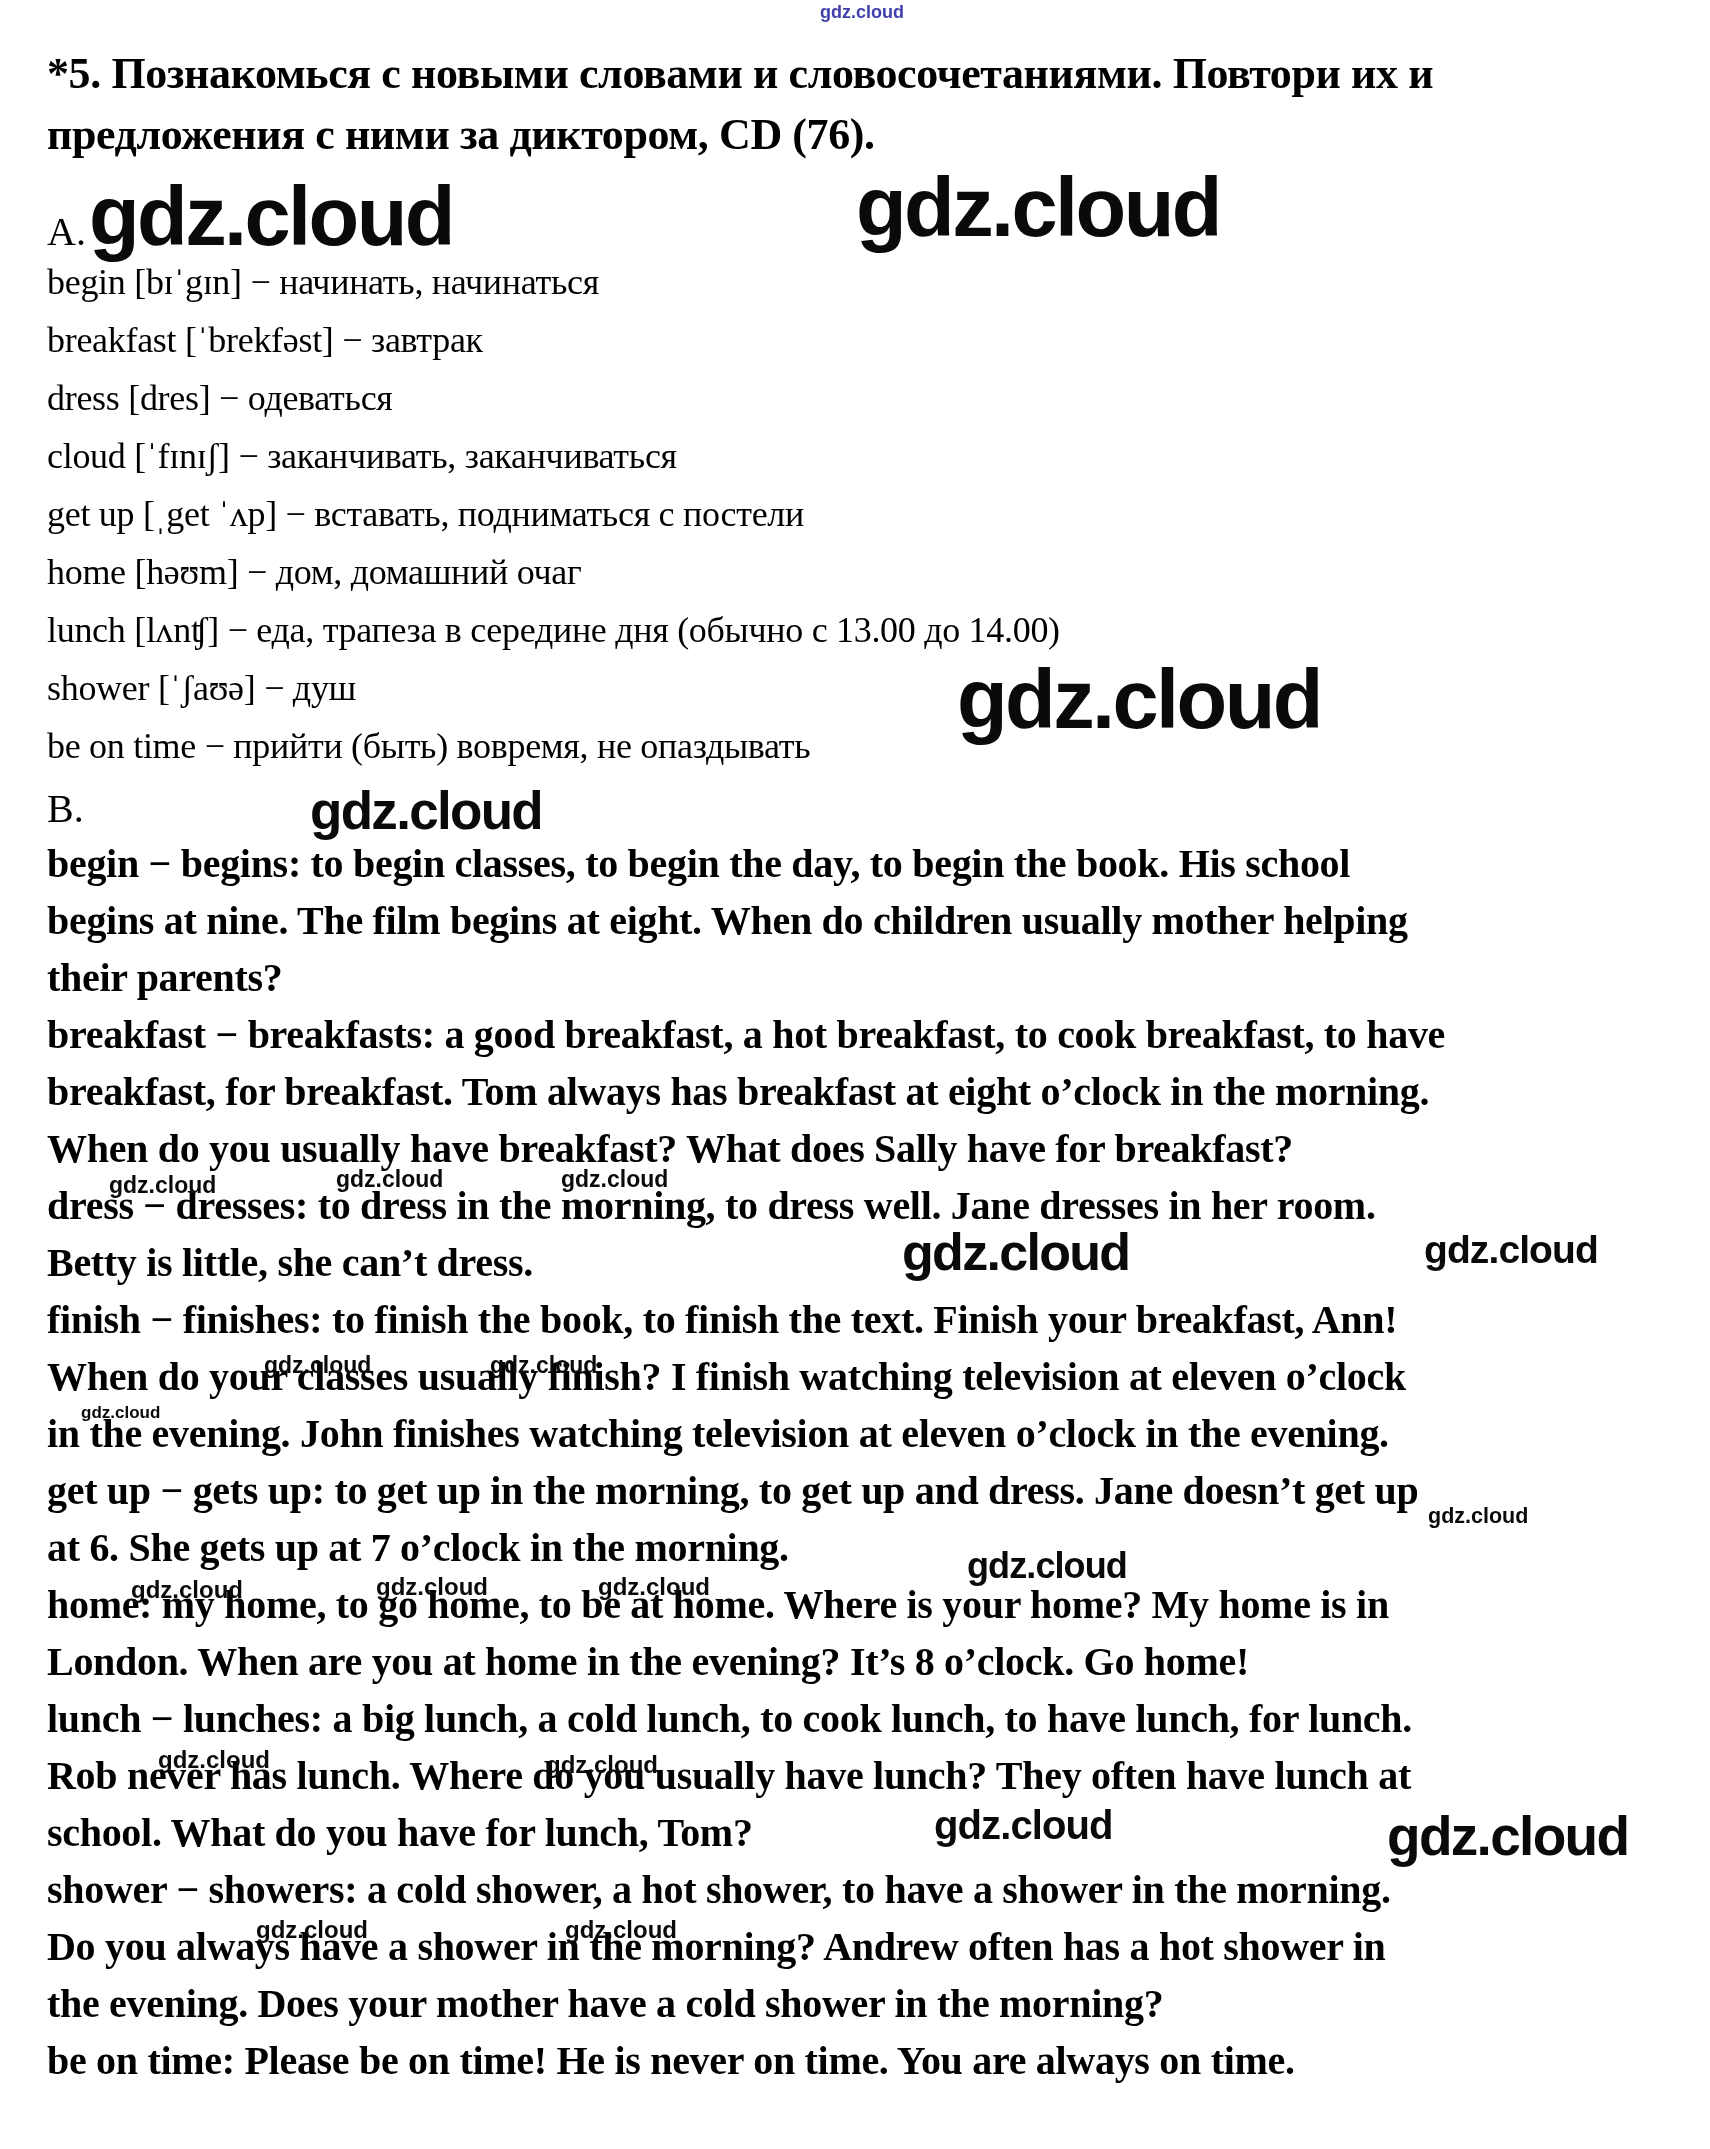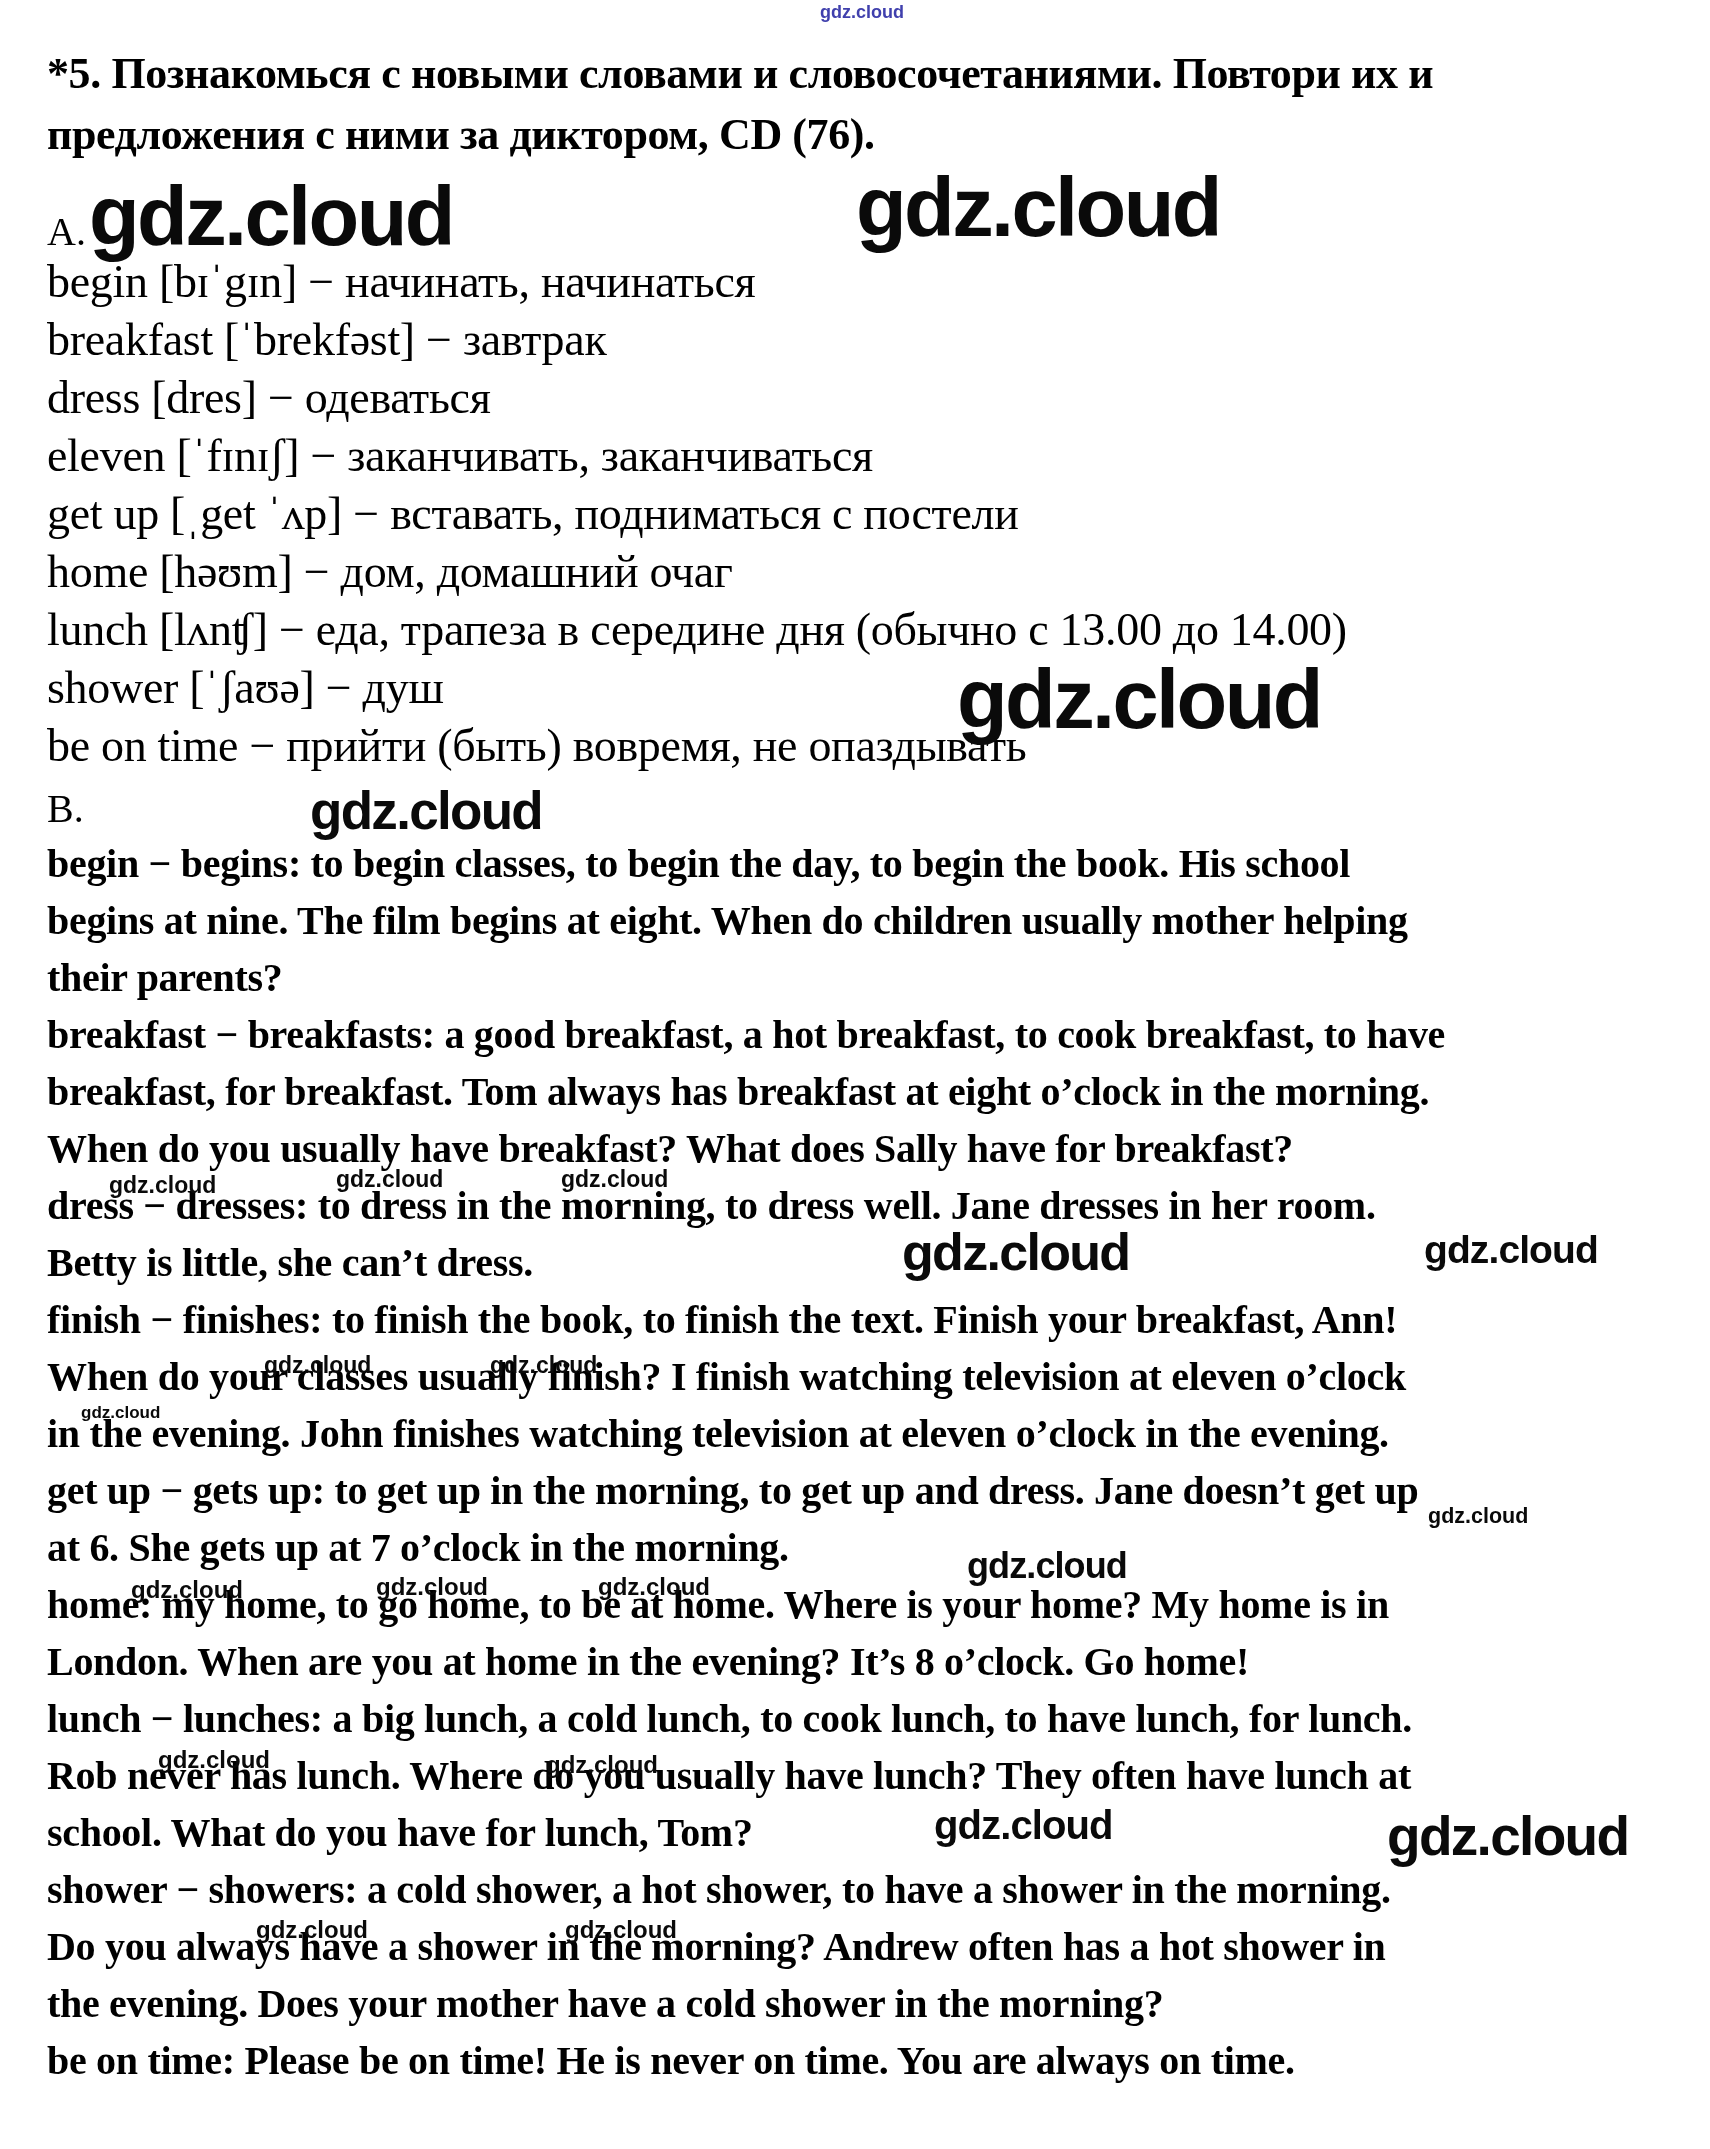--- a/index.html
+++ b/index.html
@@ -18,21 +18,21 @@
     line-height: 61px;
     letter-spacing: -0.4px;
     white-space: nowrap;
   }
   .label-a {
     height: 88px;
     display: flex; align-items: flex-end;
     font-size: 40px; line-height: 43px;
   }
   .vocab .line {
-    font-size: 46px; line-height: 58px;
+    font-size: 36px; line-height: 58px;
     white-space: nowrap; letter-spacing: -0.3px;
   }
   .label-b {
     height: 60px;
     display: flex; align-items: flex-end;
     font-size: 40px; line-height: 52px;
   }
   .sentences .line {
     font-size: 40px; line-height: 57px;
     white-space: nowrap; letter-spacing: -0.3px; font-weight: bold;
@@ -58,21 +58,21 @@
   <div class="label-a">A.</div>
 
   <div class="vocab">
 
       <div class="line"><span>begin</span> <span>[bɪˈgɪn]</span> <span>− начинать, начинаться</span></div>
 
       <div class="line"><span>breakfast</span> <span>[ˈbrekfəst]</span> <span>− завтрак</span></div>
 
       <div class="line"><span>dress</span> <span>[dres]</span> <span>− одеваться</span></div>
 
-      <div class="line"><span>eleven</span> <span>[ˈfɪnɪʃ]</span> <span>− заканчивать, заканчиваться</span></div>
+      <div class="line"><span>cloud</span> <span>[ˈfɪnɪʃ]</span> <span>− заканчивать, заканчиваться</span></div>
 
       <div class="line"><span>get up</span> <span>[ˌget ˈʌp]</span> <span>− вставать, подниматься с постели</span></div>
 
       <div class="line"><span>home</span> <span>[həʊm]</span> <span>− дом, домашний очаг</span></div>
 
       <div class="line"><span>lunch</span> <span>[lʌnʧ]</span> <span>− еда, трапеза в середине дня (обычно с 13.00 до 14.00)</span></div>
 
       <div class="line"><span>shower</span> <span>[ˈʃaʊə]</span> <span>− душ</span></div>
 
       <div class="line"><span>be on time</span> <span></span> <span>− прийти (быть) вовремя, не опаздывать</span></div>

